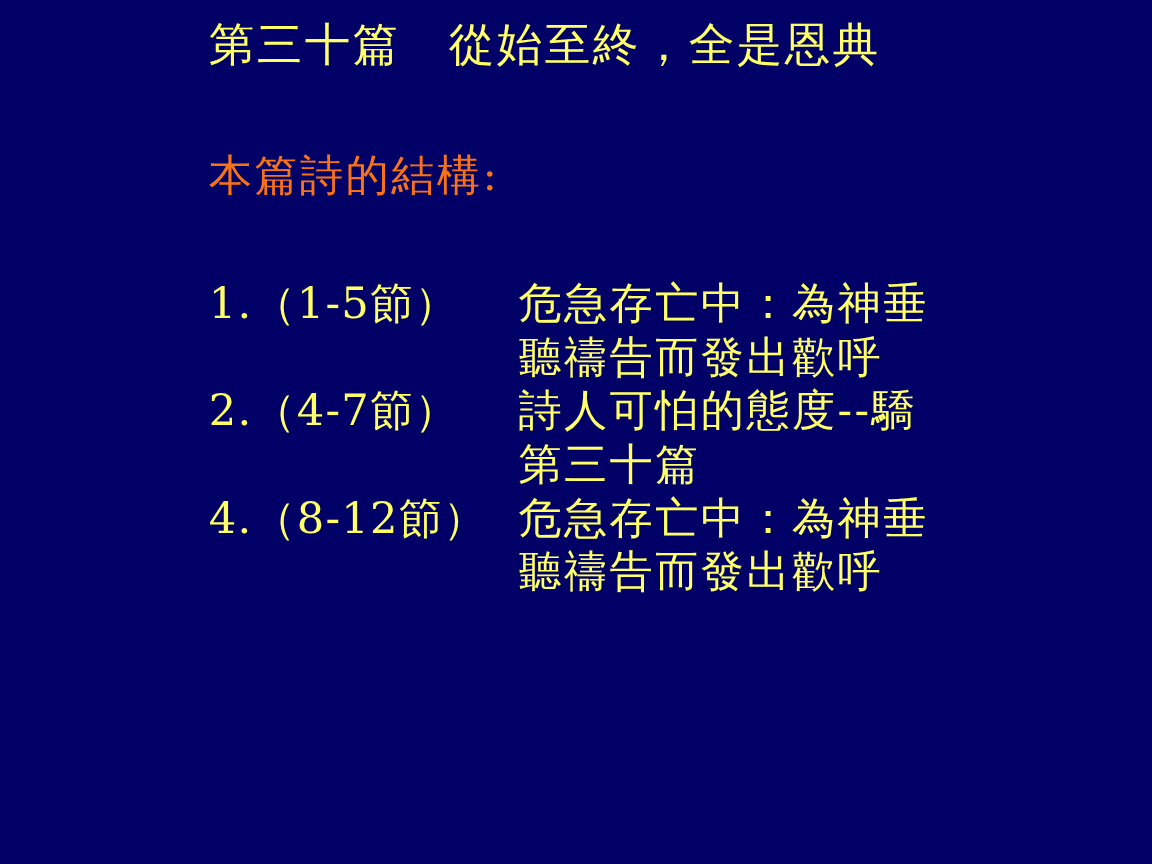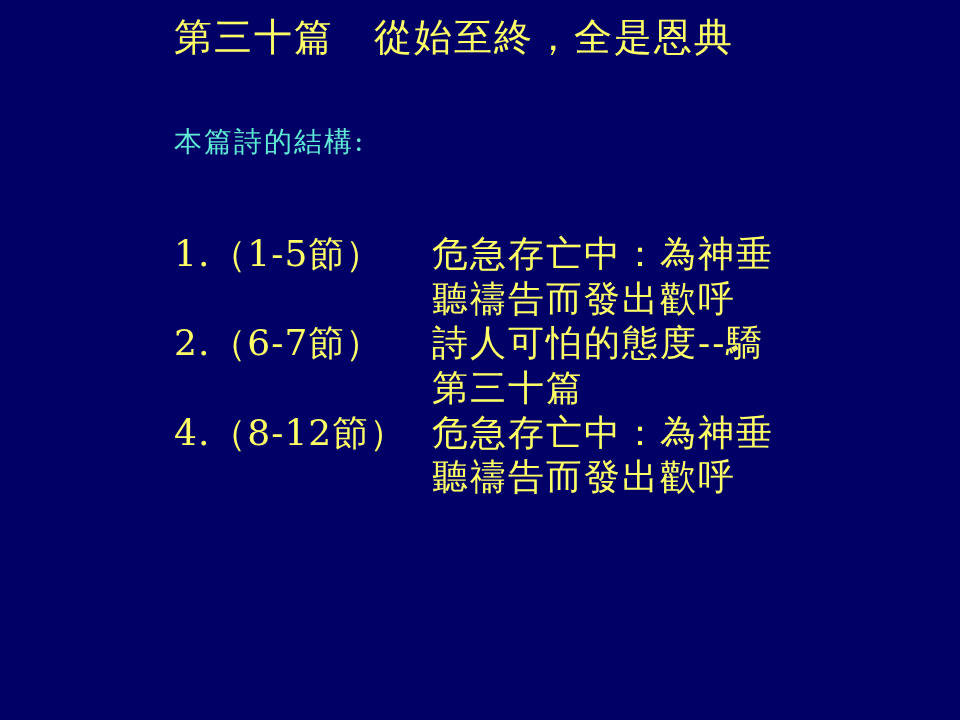--- a/index.html
+++ b/index.html
@@ -28,23 +28,23 @@
     line-height: 1.25;
     color: #ffff66;
     letter-spacing: 2px;
     white-space: pre;
     font-family: "DejaVu Serif", serif;
   }
   .subtitle {
     position: absolute;
     left: 140px;
     top: 124px;
-    font-size: 28px;
+    font-size: 36px;
     line-height: 1.25;
-    color: #5eead4;
+    color: #f97316;
     letter-spacing: 2px;
     white-space: pre;
     font-family: "DejaVu Serif", serif;
   }
   .outline {
     position: absolute;
     left: 140px;
     top: 232px;
     width: 800px;
   }
@@ -79,21 +79,21 @@
 
   <div class="outline">
 
     <div class="outline-item">
       <span class="item-marker">1.（1-5節）</span>
       <span class="item-text">危急存亡中：為神垂
 聽禱告而發出歡呼</span>
     </div>
 
     <div class="outline-item">
-      <span class="item-marker">2.（6-7節）</span>
+      <span class="item-marker">2.（4-7節）</span>
       <span class="item-text">詩人可怕的態度--驕
 第三十篇</span>
     </div>
 
     <div class="outline-item">
       <span class="item-marker">4.（8-12節）</span>
       <span class="item-text">危急存亡中：為神垂
 聽禱告而發出歡呼</span>
     </div>
 

